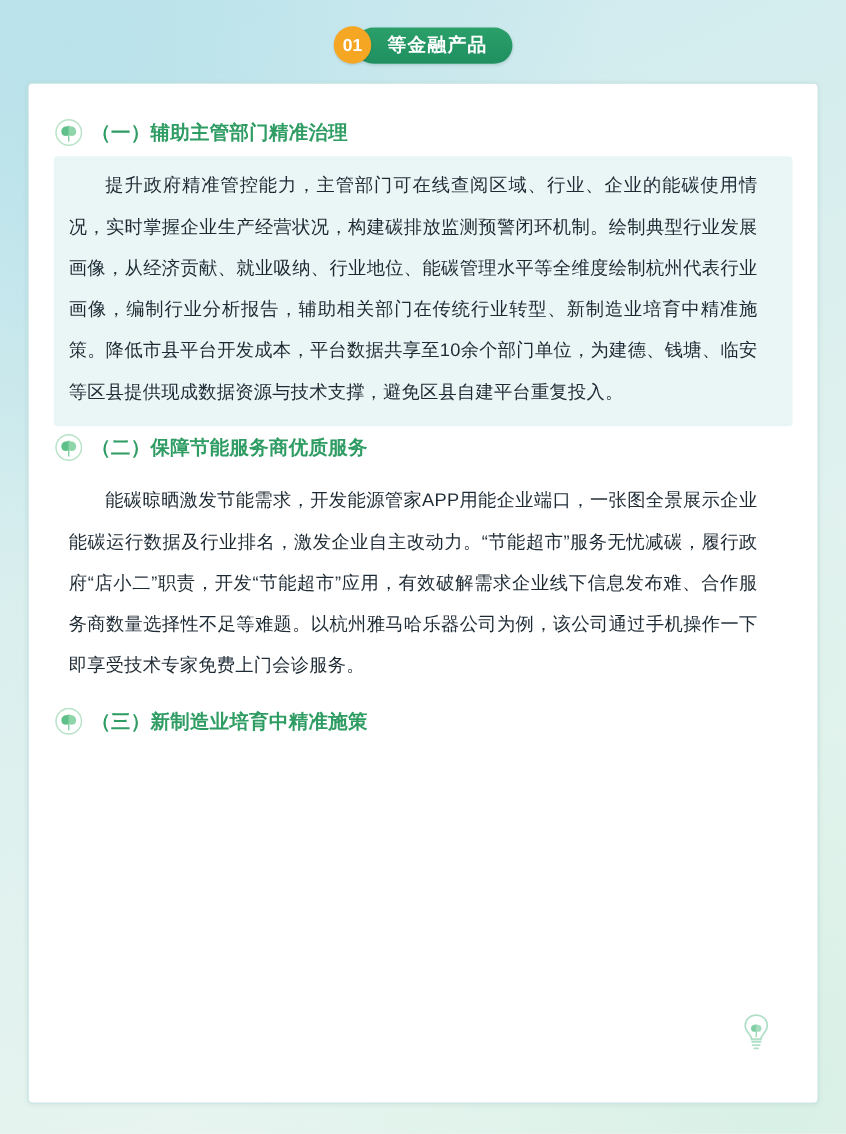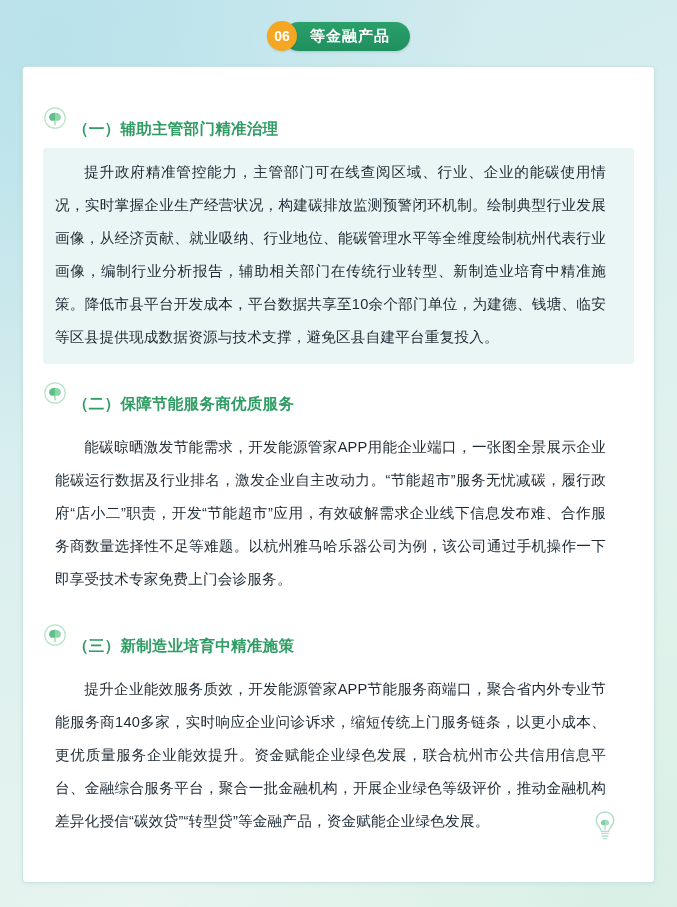--- a/index.html
+++ b/index.html
@@ -90,21 +90,20 @@
     flex: 0 0 22px;
     position: relative;
   }
   .leaf-icon svg { display: block; }
   .sec-title {
     font-size: 15.5px;
     font-weight: bold;
     color: #2e9c63;
     letter-spacing: 0.3px;
     white-space: nowrap;
-    margin-top: 24px;
   }
 
   .body-block {
     padding: 8px 28px 10px 12px;
     border-radius: 3px;
   }
   .body-block.shaded {
     background: #eaf6f6;
   }
   p.para {
@@ -127,21 +126,21 @@
     height: 32px;
     opacity: 0.9;
   }
 </style>
 </head>
 <body>
 
 <div class="page">
 
   <div class="header">
-    <div class="header-num">06</div>
+    <div class="header-num">01</div>
     <div class="header-pill">等金融产品</div>
   </div>
 
   <div class="card">
 
     <div class="section">
       <div class="sec-head">
         <span class="leaf-icon">
           <svg width="22" height="22" viewBox="0 0 22 22">
             <circle cx="11" cy="11" r="10.2" fill="none" stroke="#b9e3c8" stroke-width="1.2"></circle>
@@ -179,23 +178,20 @@
         <span class="leaf-icon">
           <svg width="22" height="22" viewBox="0 0 22 22">
             <circle cx="11" cy="11" r="10.2" fill="none" stroke="#b9e3c8" stroke-width="1.2"></circle>
             <path d="M11 18.2 C11 13.5 11 9 11 5.4" stroke="#7fce9f" stroke-width="1.1" fill="none"></path>
             <path d="M11 6.2 C6.6 5.4 4.6 8.4 5.2 11.2 C5.7 13.6 8.4 14.6 11 13.2 Z" fill="#5fc189"></path>
             <path d="M11 6.2 C15.4 5.4 17.4 8.4 16.8 11.2 C16.3 13.6 13.6 14.6 11 13.2 Z" fill="#8ed6a9"></path>
           </svg>
         </span>
         <span class="sec-title">（三）新制造业培育中精准施策</span>
       </div>
-      <div class="body-block">
-        <p class="para">提升企业能效服务质效，开发能源管家APP节能服务商端口，聚合省内外专业节能服务商140多家，实时响应企业问诊诉求，缩短传统上门服务链条，以更小成本、更优质量服务企业能效提升。资金赋能企业绿色发展，联合杭州市公共信用信息平台、金融综合服务平台，聚合一批金融机构，开展企业绿色等级评价，推动金融机构差异化授信“碳效贷”“转型贷”等金融产品，资金赋能企业绿色发展。</p>
-      </div>
     </div>
 
     <div class="footer-bulb">
       <svg width="26" height="32" viewBox="0 0 26 32">
         <path d="M13 2 C7.8 2 4.2 5.8 4.2 10.4 C4.2 13.6 6 15.6 7.6 17.6 C8.6 18.9 9.2 20 9.3 21.4 L16.7 21.4 C16.8 20 17.4 18.9 18.4 17.6 C20 15.6 21.8 13.6 21.8 10.4 C21.8 5.8 18.2 2 13 2 Z" fill="none" stroke="#a8dcc2" stroke-width="1.4"></path>
         <path d="M9.6 23.4 L16.4 23.4 M10.2 26 L15.8 26 M11.4 28.6 L14.6 28.6" stroke="#a8dcc2" stroke-width="1.4" stroke-linecap="round"></path>
         <path d="M13 19.8 C13 15.6 13 12.6 13 9.4" stroke="#8fd3ae" stroke-width="1.1" fill="none"></path>
         <path d="M13 10 C9.9 9.4 8.5 11.5 8.9 13.5 C9.3 15.2 11.2 15.9 13 14.9 Z" fill="#74cb9c"></path>
         <path d="M13 10 C16.1 9.4 17.5 11.5 17.1 13.5 C16.7 15.2 14.8 15.9 13 14.9 Z" fill="#9bd9b8"></path>
       </svg>

